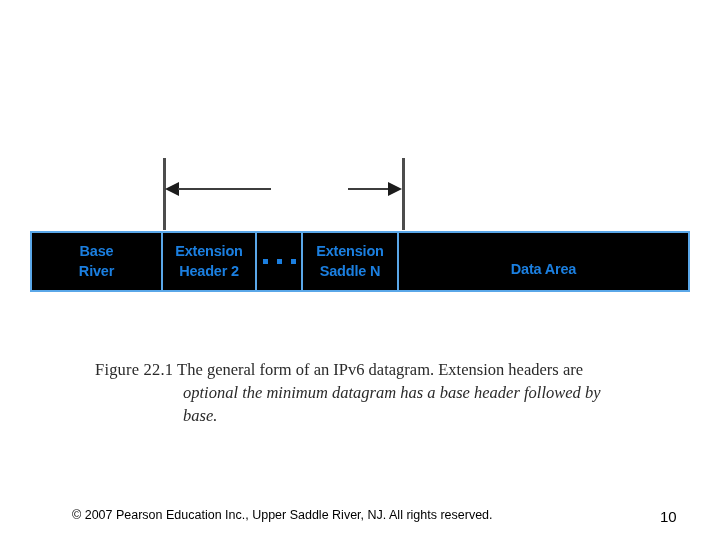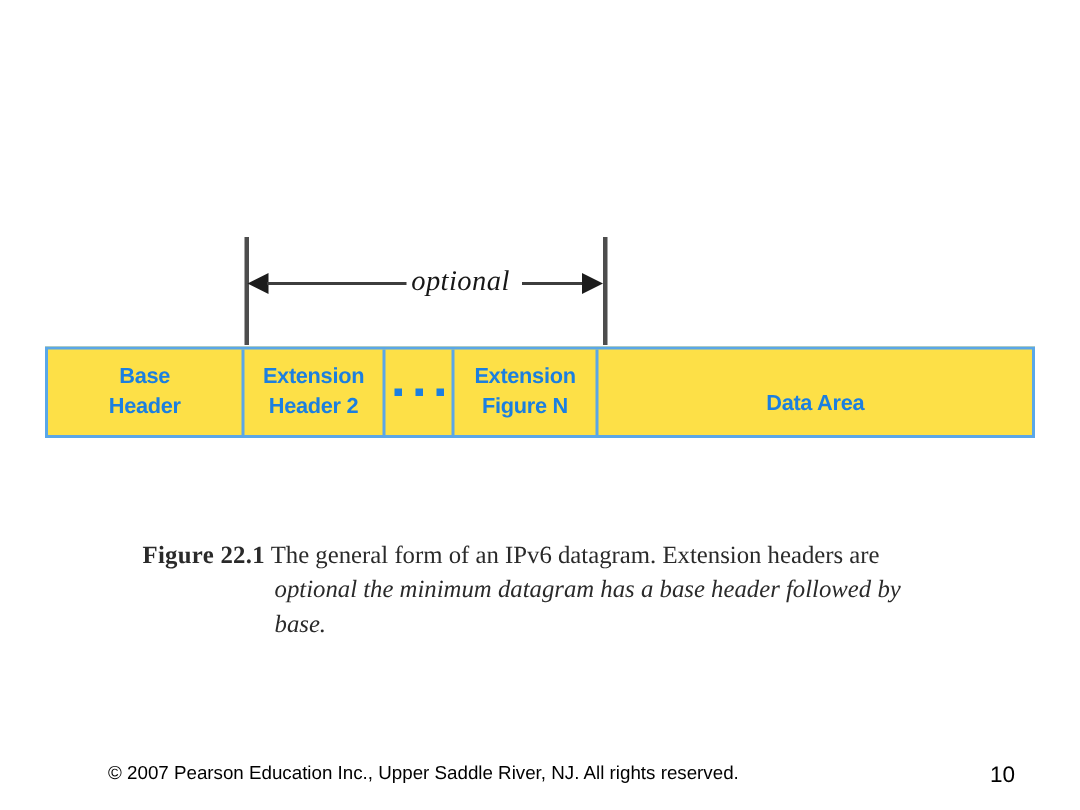--- a/index.html
+++ b/index.html
@@ -83,21 +83,21 @@
 
   
   #datagram-bar {
     position: absolute;
     left: 30px;
     top: 231px;
     width: 660px;
     height: 61px;
     box-sizing: border-box;
     border: 2px solid #5aa7e8;
-    background: #fde047;
+    background: #000000;
     display: flex;
     align-items: stretch;
   }
   .field {
     box-sizing: border-box;
     display: flex;
     flex-direction: column;
     align-items: center;
     justify-content: center;
     border-right: 2px solid #5aa7e8;
@@ -140,21 +140,21 @@
     font-family: "Liberation Serif", serif;
     font-size: 16.5px;
     line-height: 23px;
     color: #2a2a2a;
   }
   .cap-line {
     white-space: nowrap;
   }
   .cap-indent { padding-left: 88px; font-style: italic; }
   #figure-number {
-    font-weight: bold;
+    font-weight: normal;
     letter-spacing: 0.2px;
     text-align: center;
   }
 
   
   #footer {
     position: absolute;
     left: 0;
     top: 508px;
     width: 592px;
@@ -183,49 +183,48 @@
 
 <div id="slide">
 
   <div id="optional-span">
     <div class="tick" id="tick-left"></div>
     <div class="tick" id="tick-right"></div>
 
     <div class="arrowhead" id="arrowhead-left"></div>
     <div class="arrow-line" id="arrow-line-left"></div>
 
-    <div id="optional-label">optional</div>
 
     <div class="arrow-line" id="arrow-line-right"></div>
     <div class="arrowhead" id="arrowhead-right"></div>
   </div>
 
   <div id="datagram-bar">
 
     <div class="field" id="field-base">
       <span>Base</span>
-      <span class="field-line2">Header</span>
+      <span class="field-line2">River</span>
     </div>
 
     <div class="field" id="field-ext1">
       <span>Extension</span>
       <span class="field-line2">Header 2</span>
     </div>
 
     <div class="field" id="field-dots">
       <span id="dots-group">
         <span class="dot"></span>
         <span class="dot"></span>
         <span class="dot"></span>
       </span>
     </div>
 
     <div class="field" id="field-extn">
       <span>Extension</span>
-      <span class="field-line2">Figure N</span>
+      <span class="field-line2">Saddle N</span>
     </div>
 
     <div class="field" id="field-data">
       <span>Data Area</span>
     </div>
 
   </div>
 
   <div id="figure-caption">
     <div class="cap-line">

